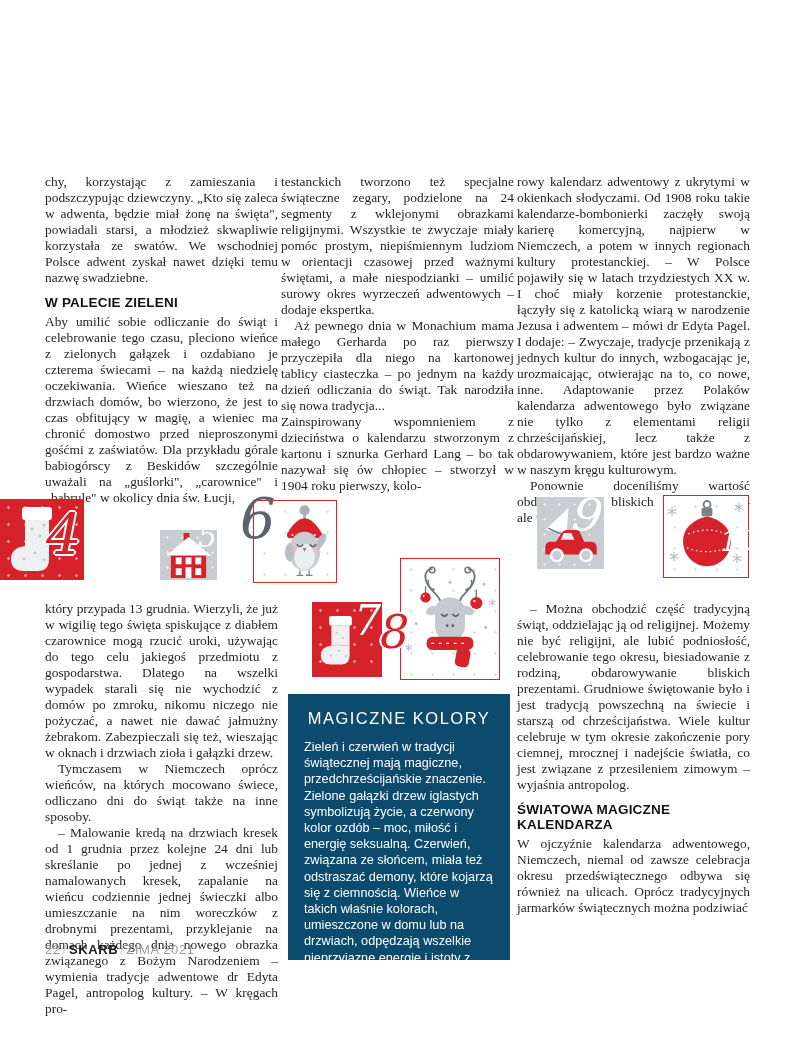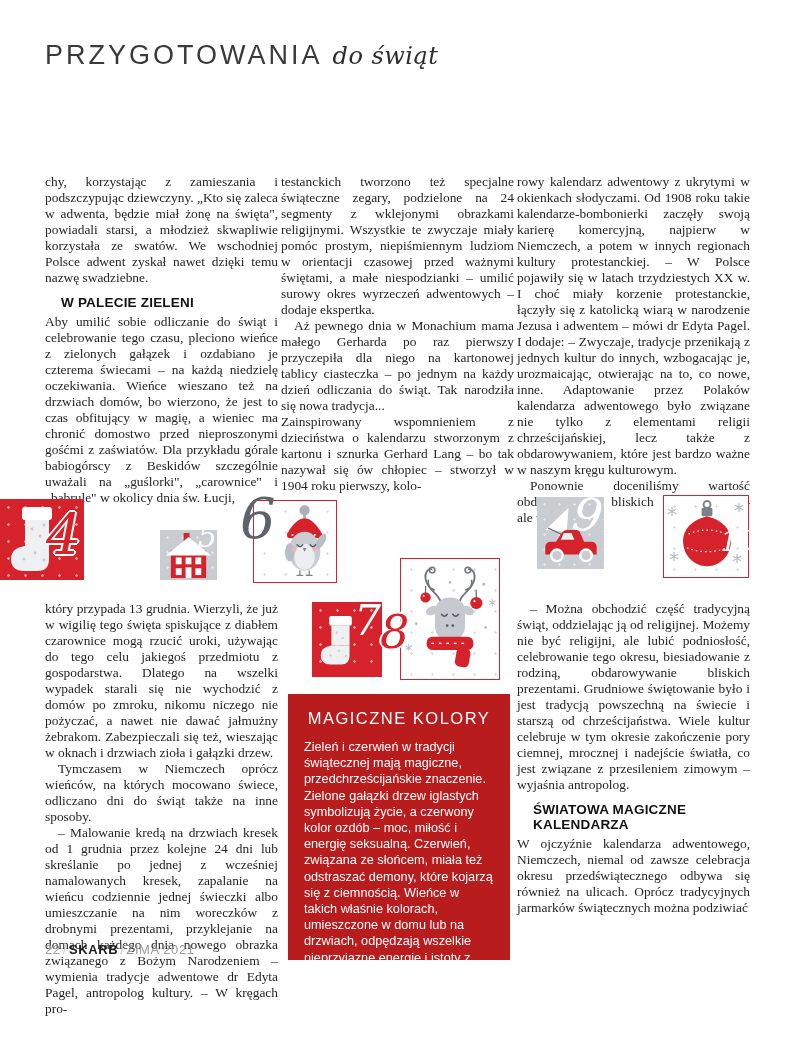--- a/index.html
+++ b/index.html
@@ -11,30 +11,30 @@
   .kicker{font-family:"Liberation Sans",sans-serif;font-weight:400;font-size:27px;
           letter-spacing:3px;color:#3a3a3a;}
   .kicker-sub{font-family:"DejaVu Serif",serif;font-style:italic;font-size:24px;
           color:#2e2e2e;margin-left:10px;letter-spacing:0.5px;}
 
   
   .txt{position:absolute;width:233px;text-align:justify;color:#242424;}
   .txt p{margin:0;font-size:13.4px;line-height:16px;}
   .txt p.indent{text-indent:13px;}
   .col-heading{font-family:"Liberation Sans",sans-serif;font-weight:bold;font-size:13.5px;
-          color:#121212;margin:9px 16px 4px;letter-spacing:0.2px;text-align:left;}
+          color:#121212;margin:9px 0 4px;letter-spacing:0.2px;text-align:left;}
   #col1-top{left:45px;top:174px;}
   #col2-top{left:281px;top:174px;}
   #col3-top{left:517px;top:174px;}
   #col1-bottom{left:45px;top:601px;}
   #col3-bottom{left:517px;top:601px;}
 
   
   .magic-box{position:absolute;left:288px;top:694px;width:222px;height:266px;
-          box-sizing:border-box;background:#b91c1c;color:#fff;padding:15px 16px 12px;
+          box-sizing:border-box;background:#0c4a6e;color:#fff;padding:15px 16px 12px;
           font-family:"Liberation Sans",sans-serif;}
   .magic-box h2{margin:0 0 11px;font-size:16.5px;font-weight:400;letter-spacing:1.5px;
           text-align:center;color:#ffffff;}
   .magic-box p{margin:0;font-size:12.7px;line-height:16.2px;color:#ffffff;text-align:left;}
 
   
   .tile{position:absolute;}
   .tile-red{background:#d6232b;
         background-image:radial-gradient(rgba(255,255,255,.55) 1.2px,transparent 1.5px);
         background-size:17px 17px;}
@@ -72,23 +72,20 @@
   .footer{position:absolute;left:45px;top:942px;font-family:"Liberation Sans",sans-serif;
         font-size:13px;color:#9b9b9b;letter-spacing:0.6px;}
   .footer .mag{color:#1d1d1b;font-weight:bold;}
   .footer .sep{color:#c9c9c9;padding:0 2px;}
 </style>
 </head>
 <body>
 
 <div class="page">
 
-  <div class="header">
-    <span class="kicker">PRZYGOTOWANIA</span><span class="kicker-sub">do świąt</span>
-  </div>
 
   <div class="txt" id="col1-top">
       <p class="">chy, korzystając z zamieszania i podszczypując dziewczyny. „Kto się zaleca w adwenta, będzie miał żonę na święta", powiadali starsi, a młodzież skwapliwie korzystała ze swatów. We wschodniej Polsce adwent zyskał nawet dzięki temu nazwę swadziebne.</p>
       <h3 class="col-heading">W PALECIE ZIELENI</h3>
       <p class="">Aby umilić sobie odliczanie do świąt i celebrowanie tego czasu, pleciono wieńce z zielonych gałązek i ozdabiano je czterema świecami – na każdą niedzielę oczekiwania. Wieńce wieszano też na drzwiach domów, bo wierzono, że jest to czas obfitujący w magię, a wieniec ma chronić domostwo przed nieproszonymi gośćmi z zaświatów. Dla przykładu górale babiogórscy z Beskidów szczególnie uważali na „guślorki", „carownice" i „babrule" w okolicy dnia św. Łucji,</p>
     </div>
   <div class="txt" id="col2-top">
       <p class="">testanckich tworzono też specjalne świąteczne zegary, podzielone na 24 segmenty z wklejonymi obrazkami religijnymi. Wszystkie te zwyczaje miały pomóc prostym, niepiśmiennym ludziom w orientacji czasowej przed ważnymi świętami, a małe niespodzianki – umilić surowy okres wyrzeczeń adwentowych – dodaje ekspertka.</p>
       <p class="indent">Aż pewnego dnia w Monachium mama małego Gerharda po raz pierwszy przyczepiła dla niego na kartonowej tablicy ciasteczka – po jednym na każdy dzień odliczania do świąt. Tak narodziła się nowa tradycja...</p>
       <p class="">Zainspirowany wspomnieniem z dzieciństwa o kalendarzu stworzonym z kartonu i sznurka Gerhard Lang – bo tak nazywał się ów chłopiec – stworzył w 1904 roku pierwszy, kolo-</p>

